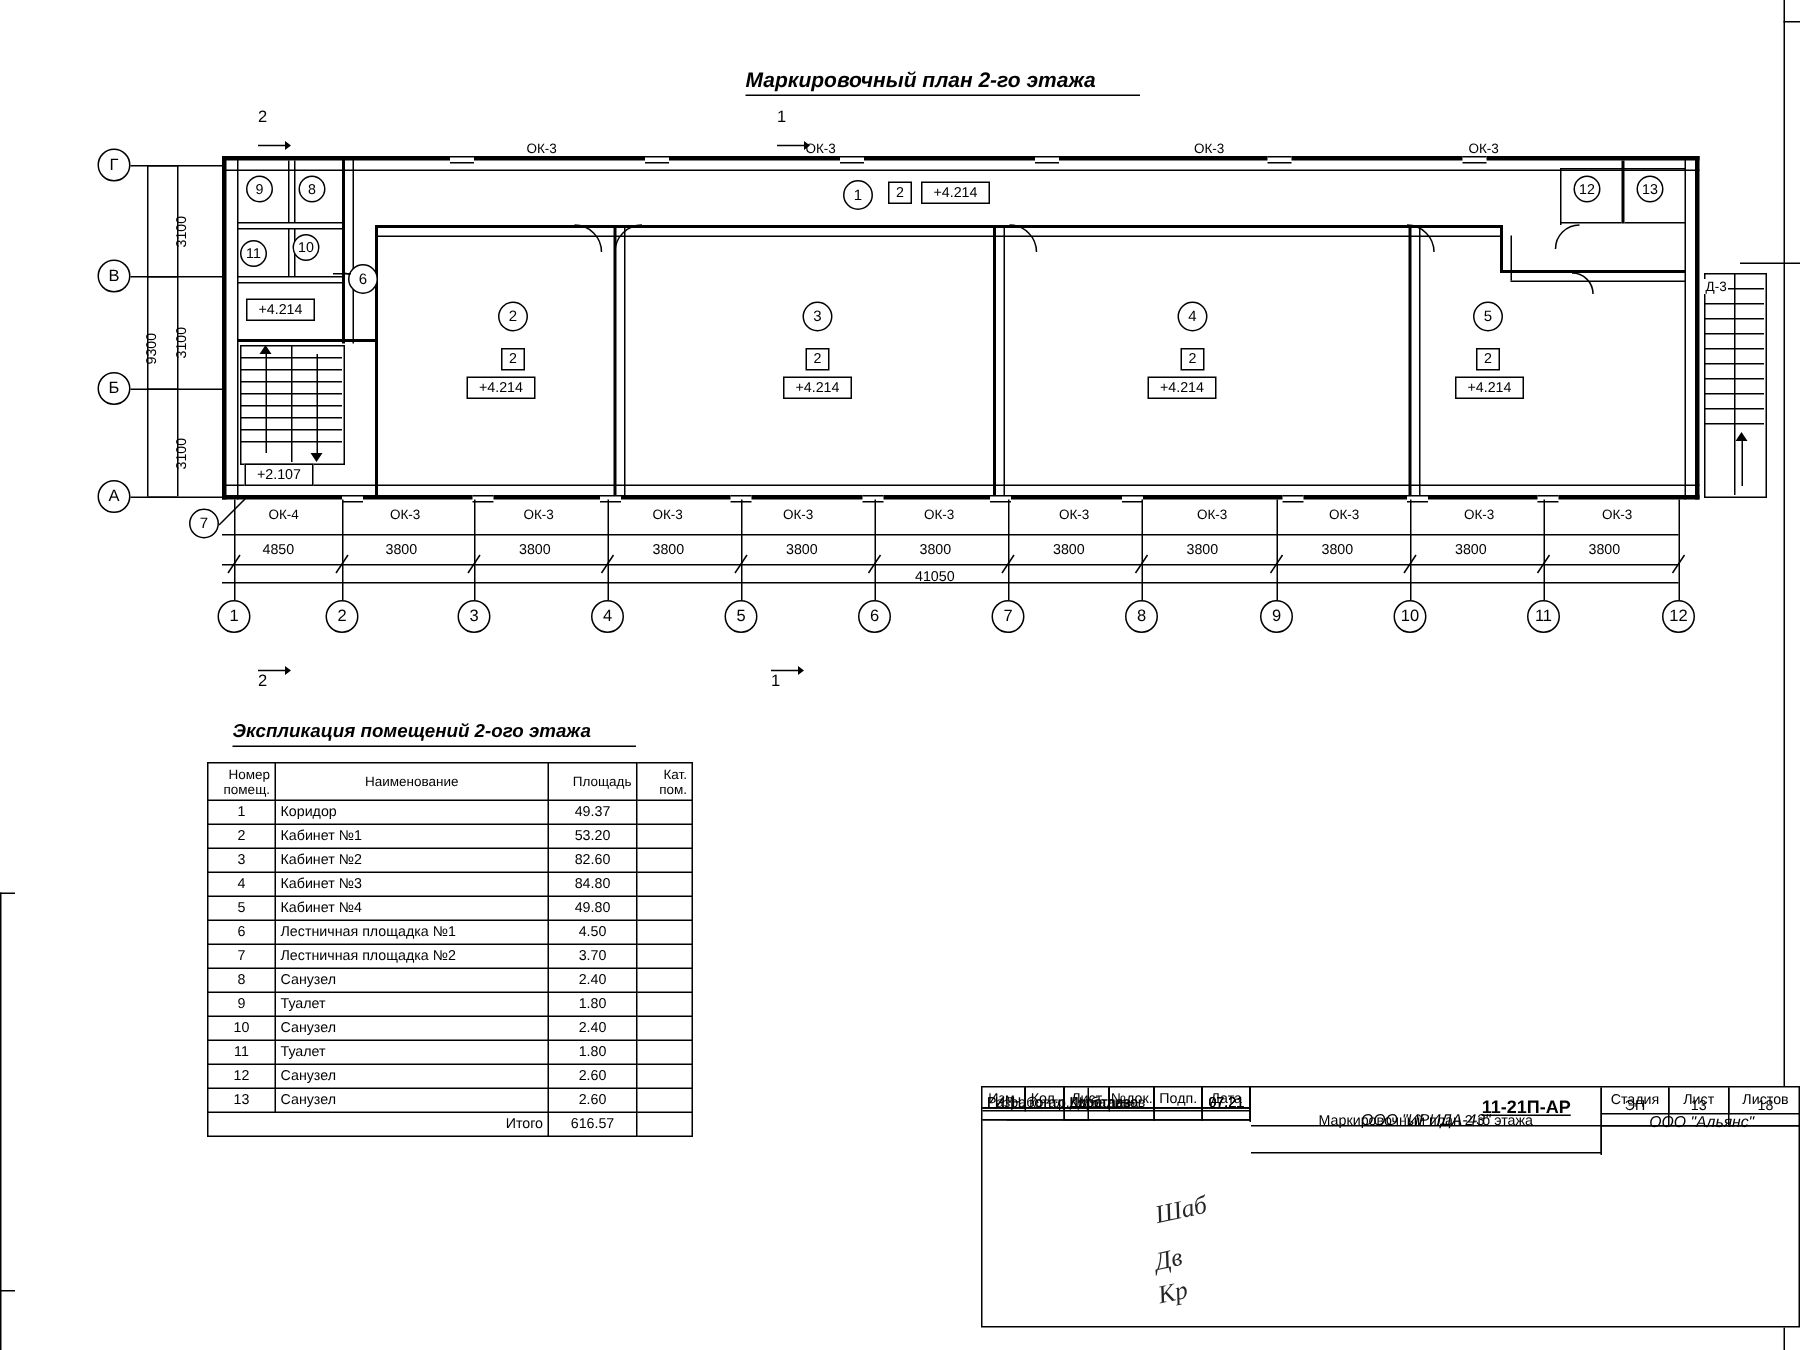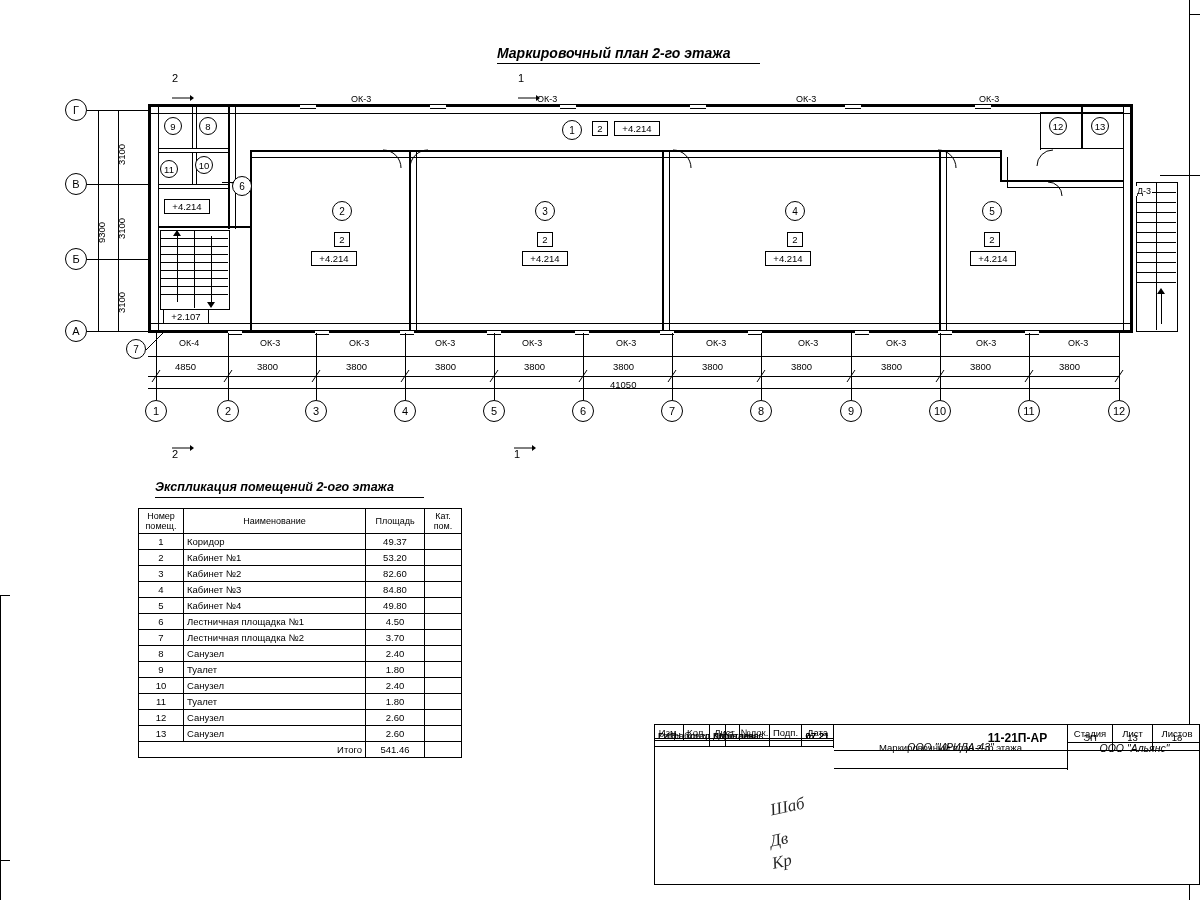--- a/index.html
+++ b/index.html
@@ -103,21 +103,21 @@
     position: absolute;
     border-collapse: collapse;
     font-size: 9.5px;
     background: #fff;
   }
   table.exp td, table.exp th {
     border: 1px solid #000;
     padding: 2px 3px;
     font-weight: normal;
   }
-  table.exp thead td { text-align: center; vertical-align: middle; font-size: 9px; }
+  table.exp thead td { text-align: right; vertical-align: middle; font-size: 9px; }
   td.c-num { width: 38px; text-align: center; }
   td.c-name { width: 175px; text-align: left; padding-left: 6px; }
   td.c-area { width: 52px; text-align: center; }
   td.c-cat  { width: 30px; text-align: center; }
   td.total-label { text-align: right; padding-right: 4px; }
 
   
   .stamp {
     position: absolute;
     border: 1px solid #000;
@@ -523,21 +523,21 @@
         <td class="c-cat"></td>
       </tr>
       <tr>
         <td class="c-num">13</td>
         <td class="c-name">Санузел</td>
         <td class="c-area">2.60</td>
         <td class="c-cat"></td>
       </tr>
       <tr>
         <td class="total-label" colspan="2">Итого</td>
-        <td class="c-area">541.46</td>
+        <td class="c-area">616.57</td>
         <td class="c-cat"></td>
       </tr>
     </tbody>
   </table>
 
   <div class="stamp" style="left:654px; top:724px; width:546px; height:161px;">
 
     <div class="cell b-r b-b" style="left:0;   top:0;   width:29px; height:14px;"></div>
     <div class="cell b-r b-b" style="left:29px; top:0;  width:26px; height:14px;"></div>
     <div class="cell b-r b-b" style="left:55px; top:0;  width:30px; height:14px;"></div>
@@ -583,21 +583,21 @@
     <div class="cell b-r b-b" style="left:115px;top:94; width:32px; height:22px;"></div>
     <div class="cell b-r b-b" style="left:147px;top:94; width:32px; height:22px;">07.21</div>
 
     <div class="cell b-r b-b left" style="left:0;   top:116; width:55px; height:22px;">ГИП</div>
     <div class="cell b-r b-b left" style="left:55px; top:116; width:60px; height:22px;">Коротаев</div>
     <div class="cell b-r b-b" style="left:115px;top:116; width:32px; height:22px;"></div>
     <div class="cell b-r b-b" style="left:147px;top:116; width:32px; height:22px;">07.21</div>
 
     <div class="cell b-r" style="left:0; top:138; width:179px; height:23px;"></div>
 
-    <div class="cell b-b big" style="left:179px; top:0; width:367px; height:26px;">11-21П-АР</div>
+    <div class="cell b-b big" style="left:179px; top:0; width:367px; height:26px;text-decoration:underline;">11-21П-АР</div>
 
 
     <div class="cell b-b b-r mid" style="left:179px; top:72; width:234px; height:44px;">ООО "ИРИДА-43"</div>
 
     <div class="cell b-b b-r" style="left:413px; top:72; width:45px; height:18px;">Стадия</div>
     <div class="cell b-b b-r" style="left:458px; top:72; width:40px; height:18px;">Лист</div>
     <div class="cell b-b" style="left:498px; top:72; width:48px; height:18px;">Листов</div>
     <div class="cell b-b b-r" style="left:413px; top:90; width:45px; height:26px;">ЭП</div>
     <div class="cell b-b b-r" style="left:458px; top:90; width:40px; height:26px;">13</div>
     <div class="cell b-b" style="left:498px; top:90; width:48px; height:26px;">18</div>

